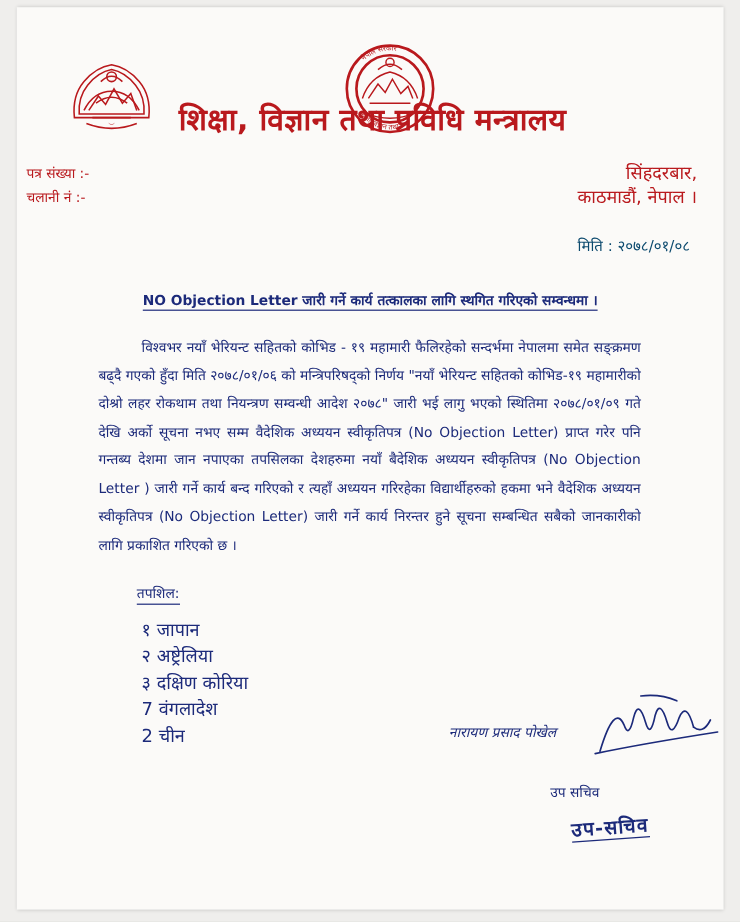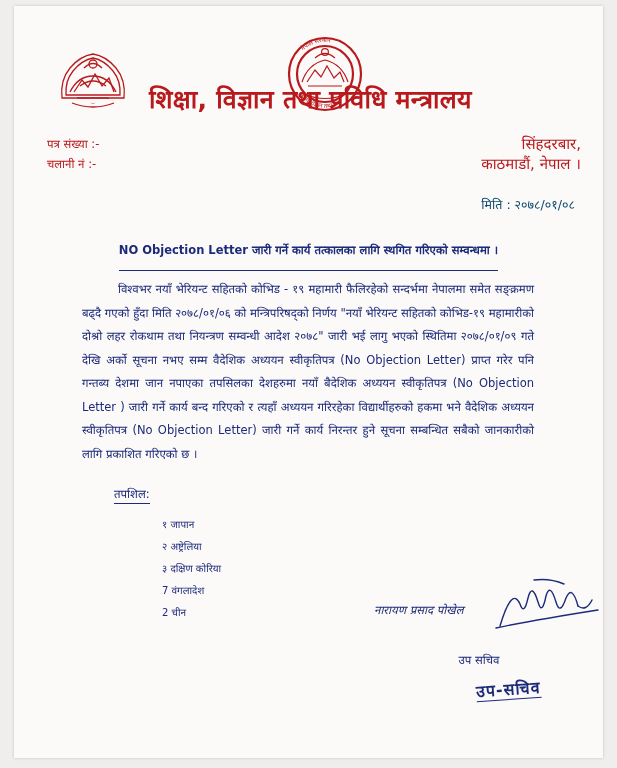--- a/index.html
+++ b/index.html
@@ -50,21 +50,21 @@
     top: 75px;
     width: 360px;
     color: #b9191d;
     font-family: "DejaVu Sans", sans-serif;
     font-size: 25px;
     font-weight: bold;
     letter-spacing: 0.3px;
   }
   .ref-block {
     position: absolute;
-    left: 33px;
+    left: 8px;
     top: 128px;
     color: #b9191d;
     font-size: 11.5px;
     line-height: 20px;
   }
   .addr-block {
     position: absolute;
     right: 22px;
     top: 128px;
     text-align: right;
@@ -84,21 +84,21 @@
     left: 0;
     top: 236px;
     width: 100%;
     text-align: center;
     color: #1c2a7a;
     font-size: 11.5px;
     font-weight: bold;
   }
   .subject span {
     border-bottom: 1px solid #1c2a7a;
-    padding-bottom: 13px;
+    padding-bottom: 1px;
   }
   .body-text {
     position: absolute;
     left: 68px;
     top: 272px;
     width: 452px;
     color: #1c2a7a;
     font-size: 11.5px;
     line-height: 23.5px;
     text-align: justify;
@@ -113,23 +113,22 @@
   }
   .list-head span {
     border-bottom: 1px solid #1c2a7a;
     padding-bottom: 2px;
   }
   .list {
     position: absolute;
     left: 104px;
     top: 508px;
     color: #1c2a7a;
-    font-size: 10px;
+    font-size: 15px;
     line-height: 22px;
-    margin-left: 44px;
   }
   .signature {
     position: absolute;
     left: 480px;
     top: 570px;
     width: 110px;
     height: 60px;
   }
   .sign-name {
     position: absolute;

